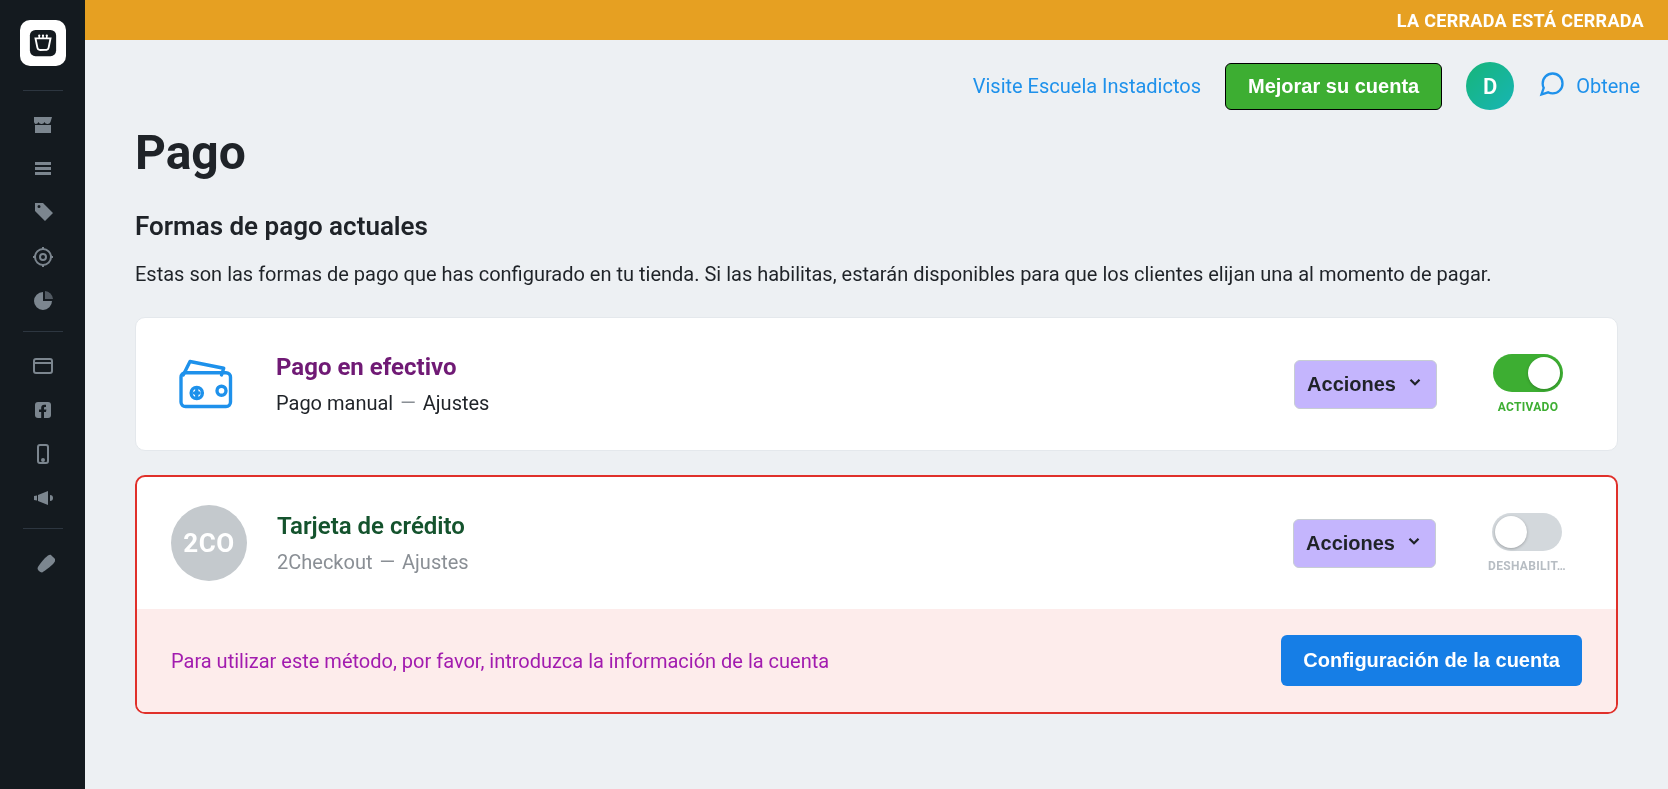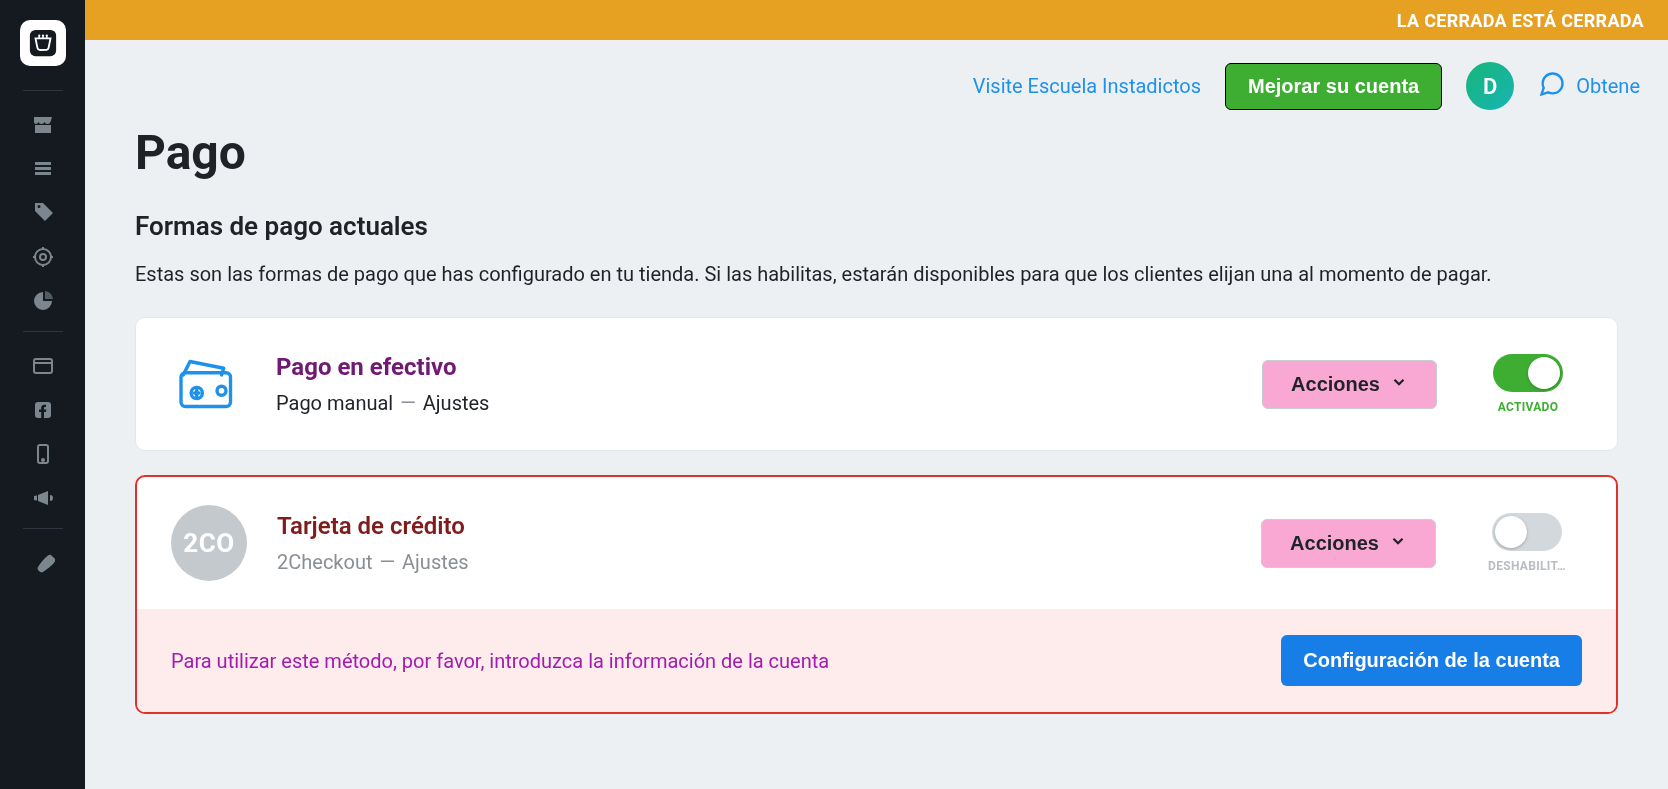--- a/index.html
+++ b/index.html
@@ -101,28 +101,28 @@
   }
   .method-icon.twoco {
     background: #c4c9cd; border-radius: 50%; color: #fff;
     font-size: 26px; font-weight: 700; letter-spacing: 0.5px; overflow: hidden;
   }
   .method-info { flex: 1; min-width: 0; }
   .method-title { font-size: 24px; font-weight: 700; color: #701a75; margin-bottom: 10px; }
   .method-sub { font-size: 20px; color: #1f2328; }
   .method-sub .sep { color: #8a8f95; margin: 0 2px; }
   .method-sub .link { cursor: pointer; }
-  .card-danger .method-title { color: #7f1d1d; font-weight: 600; }
+  .card-danger .method-title { color: #14532d; font-weight: 600; }
   .card-danger .method-sub { color: #8a8f95; }
 
   .actions-wrap { display: flex; align-items: center; gap: 36px; }
   .btn-actions {
-    background: #f9a8d4; color: #1f2328;
+    background: #c4b5fd; color: #1f2328;
     border: 1px solid #c7cdd3; border-radius: 6px;
-    padding: 12px 28px;
+    padding: 12px 12px;
     font-size: 20px; font-weight: 600;
     display: inline-flex; align-items: center; gap: 10px;
     cursor: pointer;
   }
   .btn-actions svg { width: 18px; height: 18px; }
 
   .toggle-stack { display: flex; flex-direction: column; align-items: center; gap: 8px; width: 110px; }
   .switch {
     width: 70px; height: 38px; border-radius: 999px; position: relative; cursor: pointer;
   }

